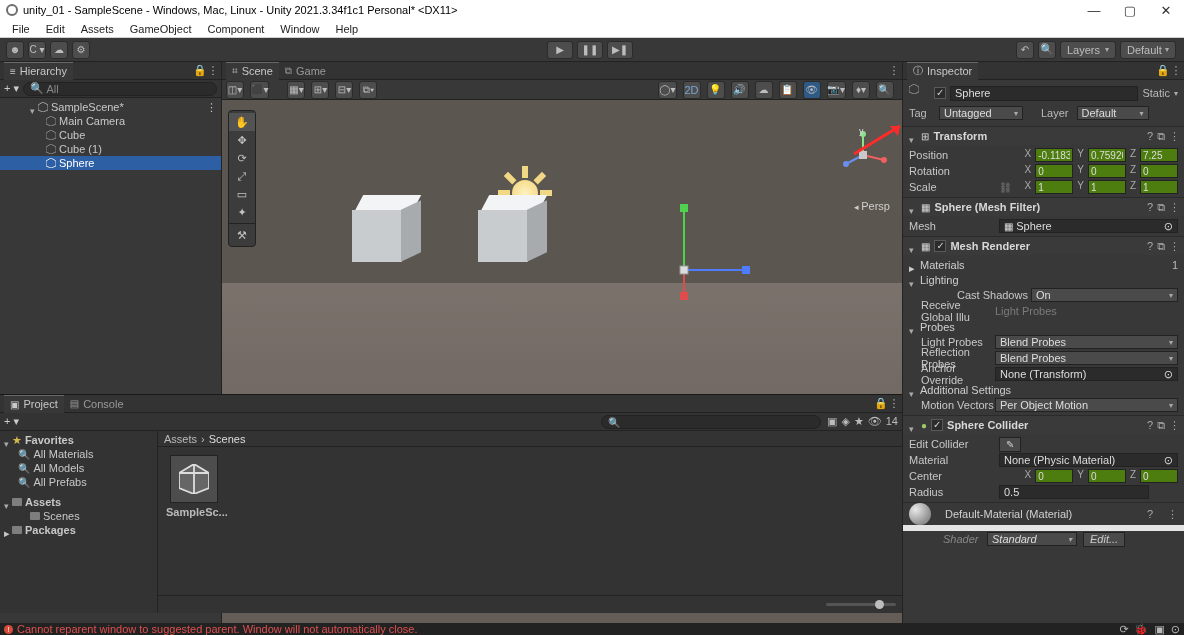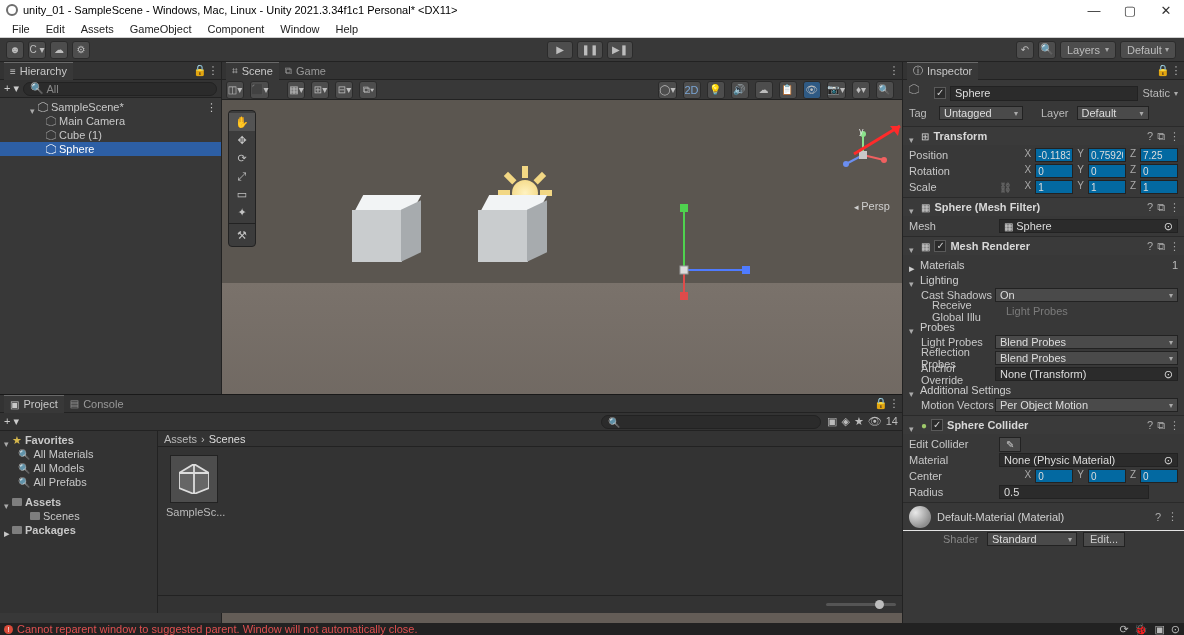--- a/index.html
+++ b/index.html
@@ -80,21 +80,21 @@
 .project-tabs{height:18px;background:#333;display:flex;align-items:center;padding:0 4px;border-bottom:1px solid #222;position:relative;}
 .project-sub { height:18px; background:#333; border-bottom:1px solid #222; display:flex; align-items:center; padding:0 4px;}
 .project-sub .search{width:220px;height:14px;background:#2b2b2b;border:1px solid #222;border-radius:7px;margin-left:auto;padding:0 6px;}
 .project-sub .ricons{display:flex;gap:4px;color:#bbb;margin-left:6px;}
 .folder-tree{padding:2px 0;}
 .folder-row{height:14px;display:flex;align-items:center;padding-left:4px;color:#c8c8c8;}
 .folder-row .foldic{width:10px;height:8px;background:#7e7e7e;margin-right:3px;border-radius:1px;}
 .folder-ind1{padding-left:18px;}.folder-ind2{padding-left:30px;}
 .breadcrumb{height:16px;padding:2px 6px;color:#bbb;display:flex;gap:4px;align-items:center;border-bottom:1px solid #222;}
 .breadcrumb b{color:#ddd;font-weight:normal;}
-.assets-grid{flex:1;padding:8px;display:flex;gap:14px;align-items:flex-start;}
+.assets-grid{flex:1;padding:8px;display:flex;gap:14px;align-items:flex-start;font-weight:bold;}
 .asset{width:56px;text-align:center;color:#bbb;font-size:10px;}
 .asset .thumb{width:48px;height:48px;background:#4d4d4d;border:1px solid #222;display:flex;align-items:center;justify-content:center;margin:0 auto 3px;}
 .project-status{height:18px;background:#333;border-top:1px solid #222;position:relative;}
 .slider-track{position:absolute;right:6px;top:7px;width:70px;height:3px;background:#555;border-radius:2px;}
 .slider-knob{position:absolute;right:18px;top:4px;width:9px;height:9px;border-radius:50%;background:#bdbdbd;}
 
 
 .insp-body{flex:1;overflow:hidden;padding:0;}
 .insp-header{background:#383838;border-bottom:1px solid #2a2a2a;padding:4px 6px;}
 .obj-row{display:flex;align-items:center;gap:4px;height:18px;}
@@ -103,27 +103,27 @@
 .chk.on::after{content:"✓";color:#cfcfcf;font-size:10px;position:relative;top:-2px;left:1px;}
 .component{border-bottom:1px solid #2a2a2a;}
 .comp-hdr{height:18px;background:#3a3a3a;display:flex;align-items:center;padding:0 6px;gap:4px;color:#d8d8d8;position:relative;}
 .comp-hdr .cicons{position:absolute;right:4px;display:flex;gap:4px;color:#aaa;font-size:11px;}
 .comp-body{padding:2px 0;}
 .prow{display:flex;align-items:center;height:16px;padding:0 6px;}
 .plabel{width:90px;color:#c8c8c8;}
 .plabel-s{width:74px;color:#c8c8c8;}
 .pxyz{display:flex;gap:2px;margin-left:auto;}
 .pxyz span{color:#aaa;font-size:10px;padding:0 2px;}
-.pxyz input{width:38px;height:14px;background:#0369a1;border:1px solid #222;color:#ddd;font-size:10px;padding:0 2px;}
+.pxyz input{width:38px;height:14px;background:#4d7c0f;border:1px solid #222;color:#ddd;font-size:10px;padding:0 2px;}
 .pfield{flex:1;height:14px;background:#4a4a4a;border:1px solid #222;color:#ddd;padding:0 4px;display:flex;align-items:center;font-size:10px;position:relative;}
 .pfield .dd{margin-left:auto;}
 .pfield-dark{background:#2b2b2b;}
 .subhdr{height:15px;padding:0 6px;color:#cfcfcf;display:flex;align-items:center;gap:3px;}
 .dimrow{color:#7b7b7b;}
-.material-row{height:28px;display:flex;align-items:center;padding:0 6px;gap:6px;border-bottom:1px solid #e5e5e5;background:#383838;}
+.material-row{height:28px;display:flex;align-items:center;padding:0 6px;gap:14px;border-bottom:6px solid #e5e5e5;background:#383838;}
 .matball{width:22px;height:22px;border-radius:50%;background:radial-gradient(circle at 30% 30%,#e9e9e9,#8f8f8f 70%);}
 .btn-mini{height:15px;background:#4a4a4a;border:1px solid #222;color:#ccc;font-size:10px;padding:0 6px;display:flex;align-items:center;}
 
 
 .status{position:absolute;bottom:0;left:0;right:0;height:12px;background:#222;color:#e05050;font-size:10px;padding:0 4px;display:flex;align-items:center;gap:4px;}
 .status .erricon{width:9px;height:9px;border-radius:50%;background:#d94b3a;color:#fff;font-size:8px;display:flex;align-items:center;justify-content:center;}
 .status-right{position:absolute;right:4px;display:flex;gap:6px;color:#bbb;}
 
 .ico{font-size:10px;}
 .flex-spacer{flex:1;}
@@ -212,20 +212,28 @@
         <span>SampleScene*</span>
         <span style="margin-left:auto;margin-right:4px;">⋮</span>
       </div>
       <div class="tree-row tree-ind2">
           <span class="cubeic">
             <svg viewBox="0 0 10 10">
               <path d="M5 0 L10 3 L10 8 L5 10 L0 8 L0 3 Z" fill="none" stroke="#999" stroke-width="0.8"></path>
             </svg>
           </span>
           <span>Main Camera</span>
+        </div>
+      <div class="tree-row tree-ind2">
+          <span class="cubeic">
+            <svg viewBox="0 0 10 10">
+              <path d="M5 0 L10 3 L10 8 L5 10 L0 8 L0 3 Z" fill="none" stroke="#999" stroke-width="0.8"></path>
+            </svg>
+          </span>
+          <span>Cube</span>
         </div>
       <div class="tree-row tree-ind2">
           <span class="cubeic">
             <svg viewBox="0 0 10 10">
               <path d="M5 0 L10 3 L10 8 L5 10 L0 8 L0 3 Z" fill="none" stroke="#999" stroke-width="0.8"></path>
             </svg>
           </span>
           <span>Cube (1)</span>
         </div>
       <div class="tree-row tree-ind2 sel">
@@ -471,28 +479,28 @@
         <div class="comp-body">
           <div class="subhdr">
               <span class="tri">▸</span>
               <span>Materials</span>
               <span style="margin-left:auto;color:#bbb">1</span>
             </div>
           <div class="subhdr">
               <span class="tri down"></span>
               <span>Lighting</span>
             </div>
-          <div class="prow" style="padding-left:18px;">
+          <div class="prow" style="padding-left:18px;margin-left:36px;">
               <span class="plabel-s">Cast Shadows</span>
               <div class="pfield">
                 <span>On</span>
                 <span class="dd droparrow">▾</span>
               </div>
             </div>
-          <div class="prow dimrow" style="padding-left:29px;">
+          <div class="prow dimrow" style="padding-left:18px;">
               <span class="plabel-s">Receive Global Illu</span>
               <span>Light Probes</span>
             </div>
           <div class="subhdr">
               <span class="tri down"></span>
               <span>Probes</span>
             </div>
           <div class="prow" style="padding-left:18px;">
               <span class="plabel-s">Light Probes</span>
               <div class="pfield">
@@ -573,21 +581,21 @@
       </div>
 
       <div class="material-row">
         <div class="matball"></div>
         <div style="flex:1">
           <div style="color:#d0d0d0">Default-Material (Material)</div>
         </div>
         <span style="color:#aaa">?</span>
         <span style="color:#aaa">⋮</span>
       </div>
-      <div class="prow" style="padding-left:40px;">
+      <div class="prow" style="padding-left:40px;font-style:italic;">
         <span style="color:#888;width:44px;">Shader</span>
         <div class="pfield" style="flex:0 0 90px">
             <span>Standard</span>
             <span class="dd droparrow">▾</span>
           </div>
         <div class="btn-mini" style="margin-left:6px">
             <span>Edit...</span>
           </div>
       </div>
 

